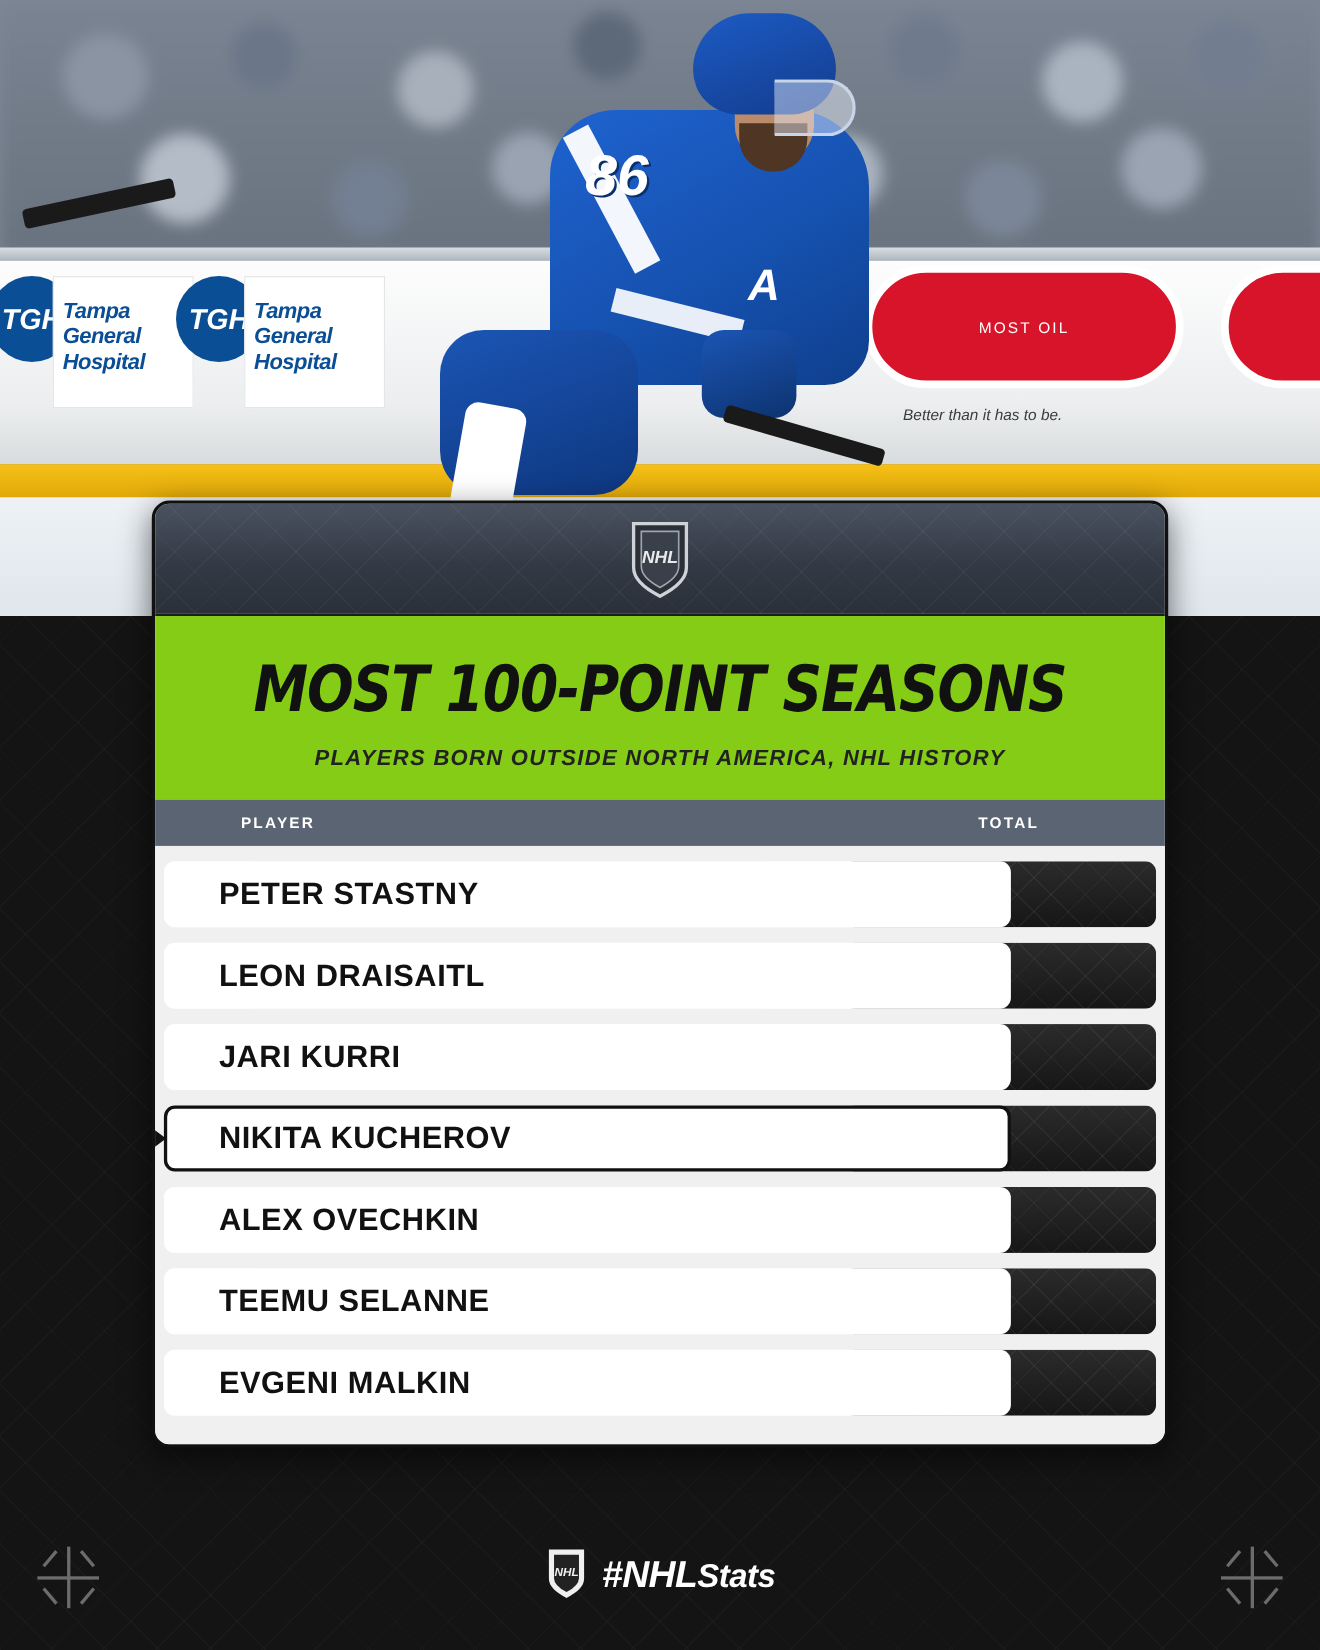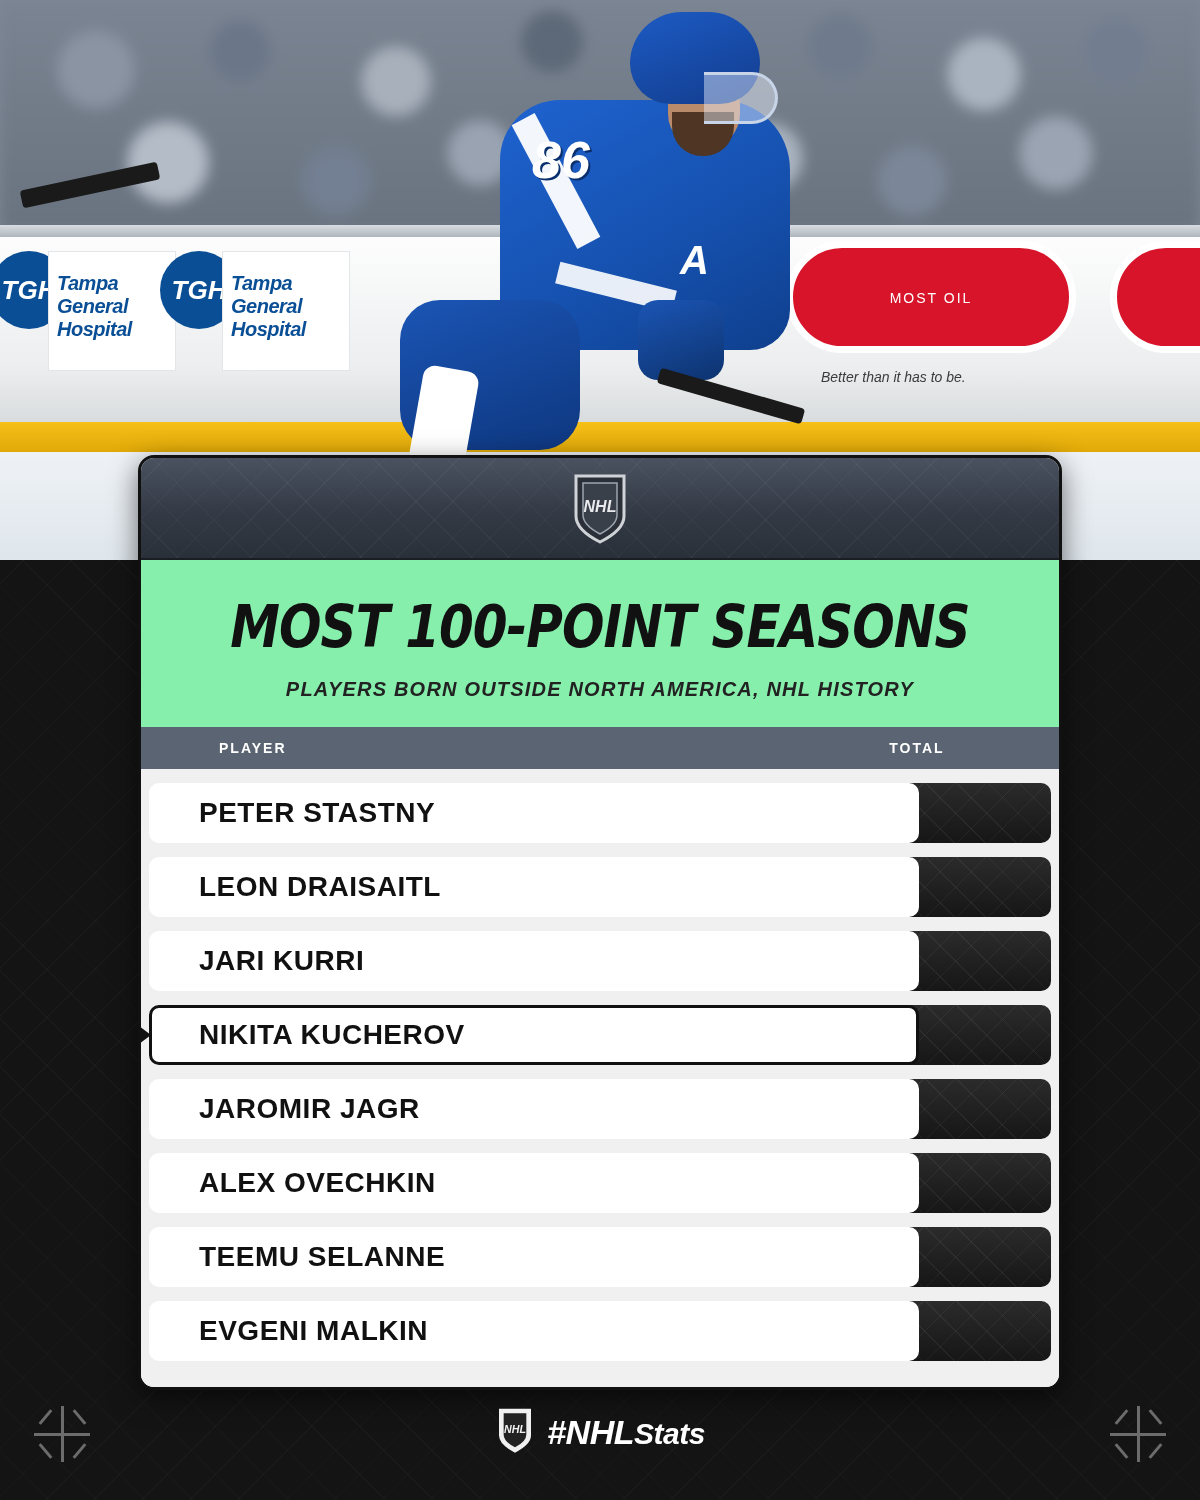--- a/index.html
+++ b/index.html
@@ -257,21 +257,21 @@
     display: flex; align-items: center; justify-content: center;
     border-bottom: 2px solid #1a1d22;
   }
   .nhl-shield {
     width: 64px; height: 74px;
     display: flex; align-items: center; justify-content: center;
   }
   .titles {
     padding: 38px 0 26px;
     text-align: center;
-    background: #86efac;
+    background: #84cc16;
   }
   .main-title {
     font-family: "DejaVu Sans", sans-serif;
     font-size: 50px;
     font-weight: bold;
     font-style: italic;
     letter-spacing: -1px;
     color: #111;
     transform: scaleY(1.16);
     transform-origin: center;
@@ -471,24 +471,20 @@
       <div class="row">
         <div class="row-total">6</div>
         <div class="row-name">JARI KURRI</div>
       </div>
       <div class="row highlight">
         <div class="marker"></div>
         <div class="row-total">5</div>
         <div class="row-name">NIKITA KUCHEROV</div>
       </div>
       <div class="row">
-        <div class="row-total">5</div>
-        <div class="row-name">JAROMIR JAGR</div>
-      </div>
-      <div class="row">
         <div class="row-total">4</div>
         <div class="row-name">ALEX OVECHKIN</div>
       </div>
       <div class="row">
         <div class="row-total">4</div>
         <div class="row-name">TEEMU SELANNE</div>
       </div>
       <div class="row">
         <div class="row-total">3</div>
         <div class="row-name">EVGENI MALKIN</div>

